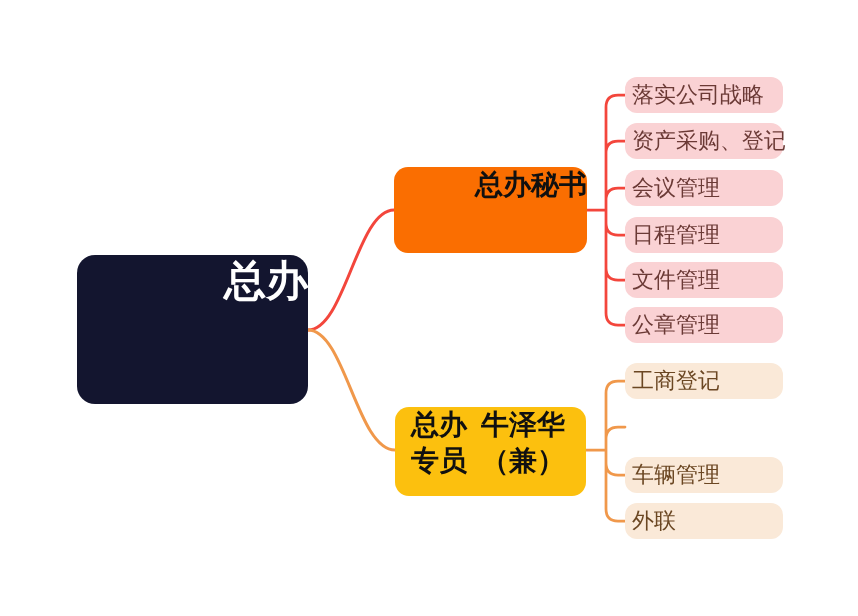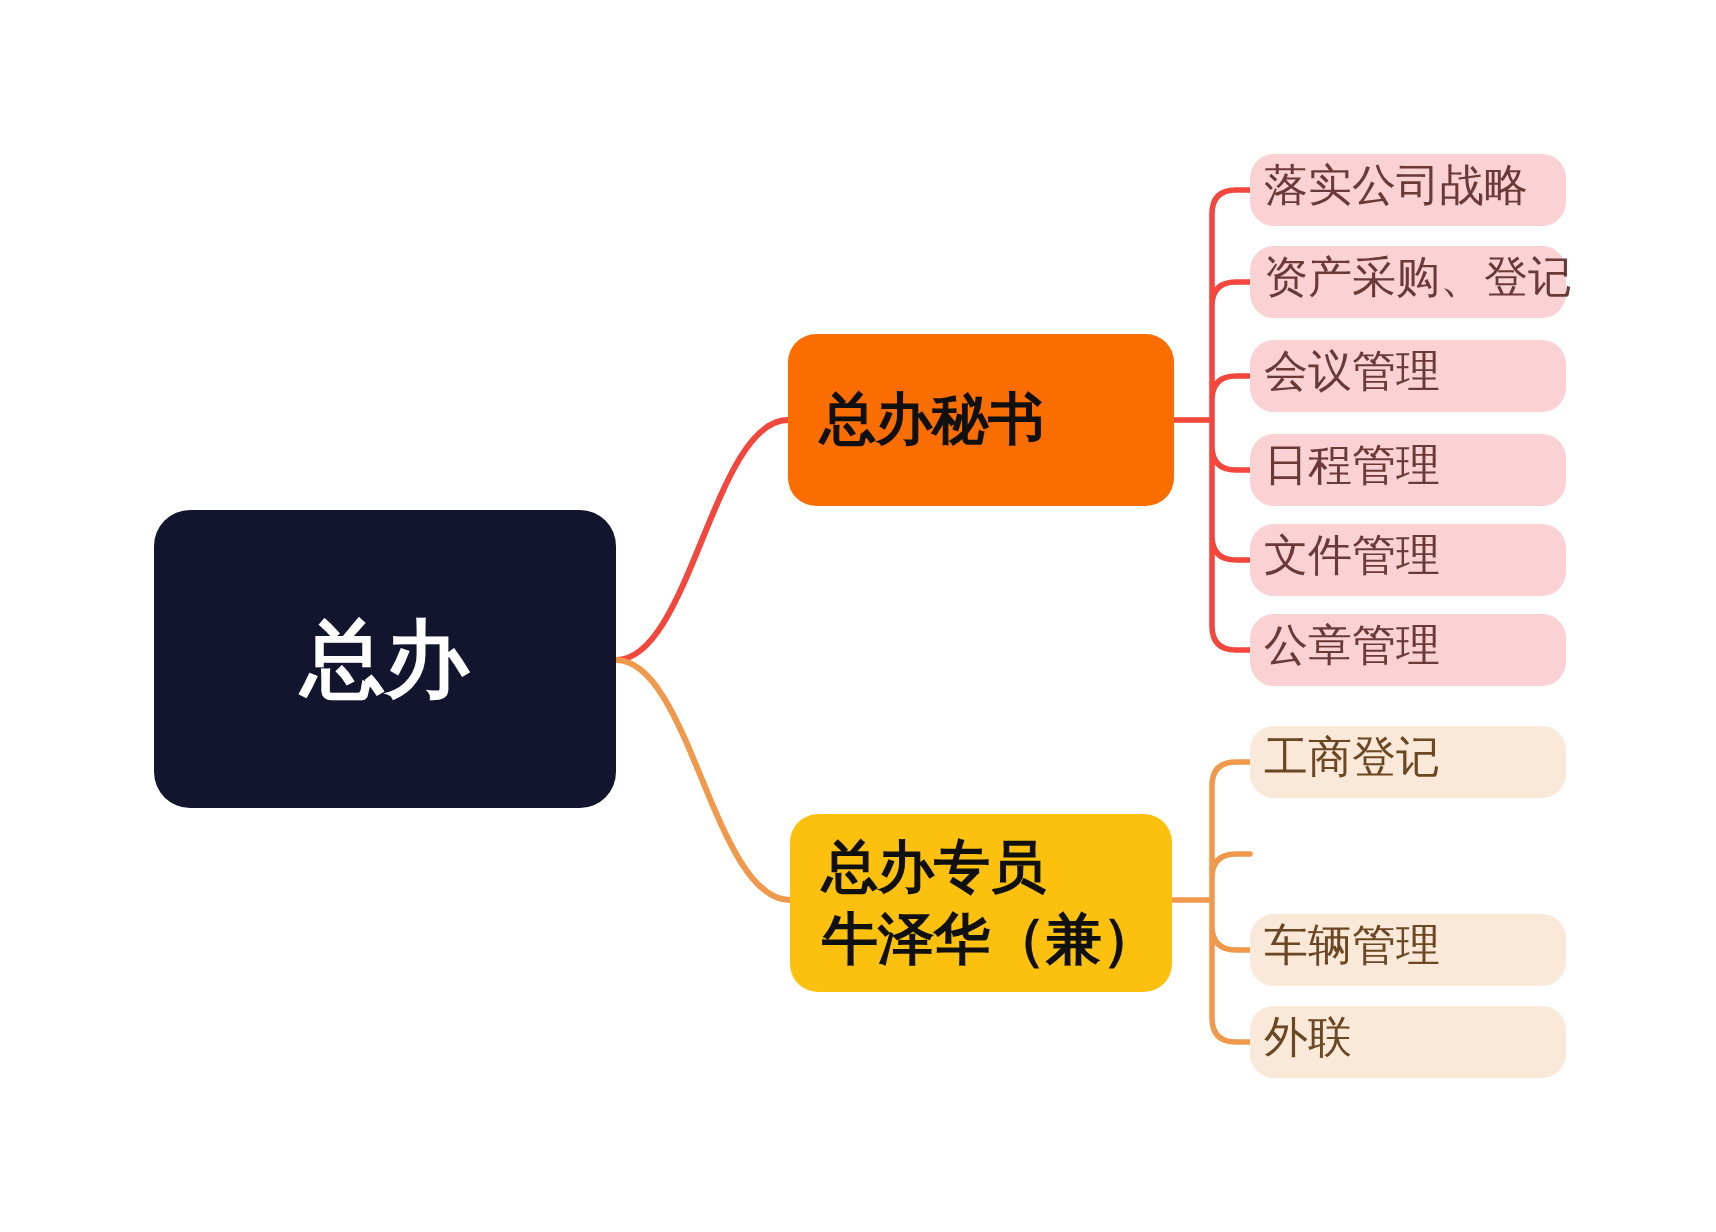--- a/index.html
+++ b/index.html
@@ -1,34 +1,34 @@
 <!DOCTYPE html>
 <html><head>
 <meta charset="utf-8">
 <style>
   html,body{margin:0;padding:0;background:#ffffff;}
   .stage{
     position:relative;width:858px;height:616px;background:#ffffff;overflow:hidden;
     font-family:"Liberation Sans", sans-serif;
   }
   .wires{position:absolute;left:0;top:0;}
-  .node{position:absolute;box-sizing:border-box;display:flex;flex-direction:column;justify-content:center;}
+  .node{position:absolute;box-sizing:border-box;display:flex;justify-content:flex-end;}
   .root-node{
     left:77px;top:255px;width:231px;height:149px;background:#13152F;border-radius:18px;
     color:#ffffff;font-weight:bold;font-size:42px;line-height:52px;text-align:center;
   }
   .branch-node{
     border-radius:14px;color:#101010;font-weight:bold;font-size:28px;line-height:36px;
     padding-left:16px;
   }
   .branch-secretary{left:394px;top:167px;width:193px;height:86px;background:#FA6E01;}
   .branch-specialist{left:395px;top:382px;width:191px;height:89px;background:#FCC00E;margin-top:25px;}
   .child{
     position:absolute;left:625px;width:158px;height:36px;border-radius:12px;
-    font-size:22px;line-height:36px;padding-left:7px;box-sizing:border-box;white-space:nowrap;font-family:Liberation Mono, monospace;
+    font-size:22px;line-height:36px;padding-left:7px;box-sizing:border-box;white-space:nowrap;
   }
   .c-pink{background:#FAD2D4;color:#6B3A36;}
   .c-cream{background:#FAE9D8;color:#6B4723;}
   .footer{
     position:absolute;left:0;top:570px;width:100%;text-align:center;
     font-size:17px;color:#D5D5D5;letter-spacing:0.5px;
   }
   .footer b{color:#CFCFCF;letter-spacing:1px;}
 </style>
 </head>

